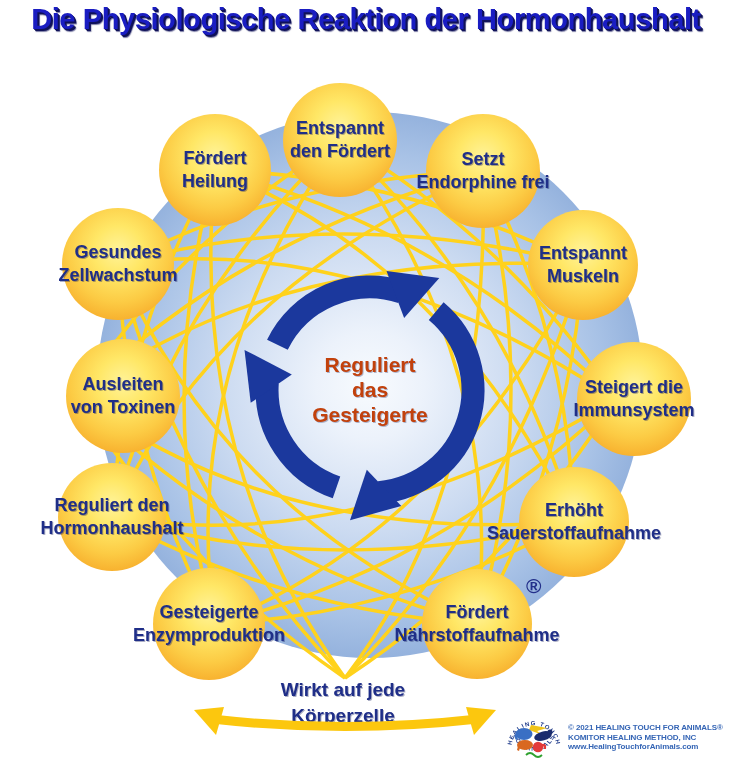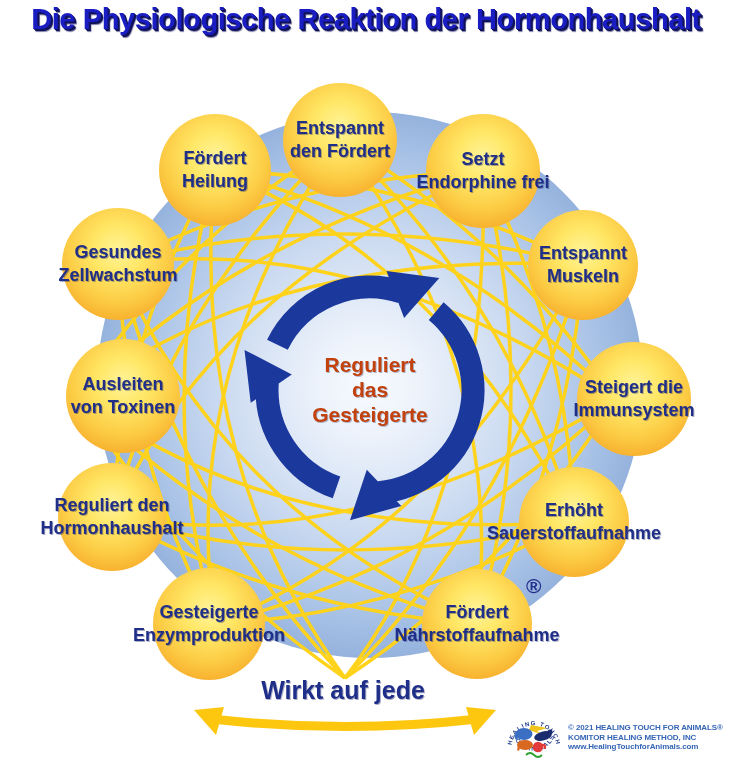--- a/index.html
+++ b/index.html
@@ -34,21 +34,21 @@
   .n-zellwachstum{left:62px;top:208px;width:112px;height:112px;}
   .n-heilung{left:159px;top:114px;width:112px;height:112px;}
 
   .center-label{position:absolute;left:240px;top:352px;width:260px;text-align:center;
         font-size:21px;font-weight:bold;line-height:25px;color:#c2410c;
         text-shadow:1px 1px 0 rgba(16,26,90,.3);}
 
   .reg-mark{position:absolute;left:526px;top:574px;font-size:21px;font-weight:bold;color:#23308b;}
 
   .bottom-note{position:absolute;left:213px;top:677px;width:260px;text-align:center;
-        font-size:25px;font-weight:bold;line-height:26px;color:#1f2e88;
+        font-size:19px;font-weight:bold;line-height:26px;color:#1f2e88;
         text-shadow:1px 1px 0 rgba(16,26,90,.35);}
 
   .credits{position:absolute;left:568px;top:723px;width:162px;
         font-size:8px;font-weight:bold;line-height:9.5px;letter-spacing:-0.1px;color:#3565b5;}
   .credits div{white-space:nowrap;}
 
   .logo{position:absolute;left:503px;top:706px;}
 </style>
 </head>
 <body>
@@ -178,20 +178,21 @@
     <div class="lbl">
         <div>Fördert</div>
         <div>Heilung</div>
       </div>
   </div>
 
   <div class="reg-mark">®</div>
 
   <div class="bottom-note">
     <div>Wirkt auf jede</div>
+    <div>Körperzelle</div>
   </div>
 
   <svg class="layer" width="320" height="48" viewBox="0 0 320 48" style="left:185px;top:698px;">
     <path d="M 27 21 Q 160 36 293 21" fill="none" stroke="#fcc70e" stroke-width="9"></path>
     <polygon points="9,12 39,9 31,37" fill="#fcc70e"></polygon>
     <polygon points="311,12 281,9 289,37" fill="#fcc70e"></polygon>
   </svg>
 
   <svg class="logo" width="62" height="64" viewBox="-31 -32 62 64">
     <circle cx="0" cy="0" r="29" fill="#ffffff"></circle>

